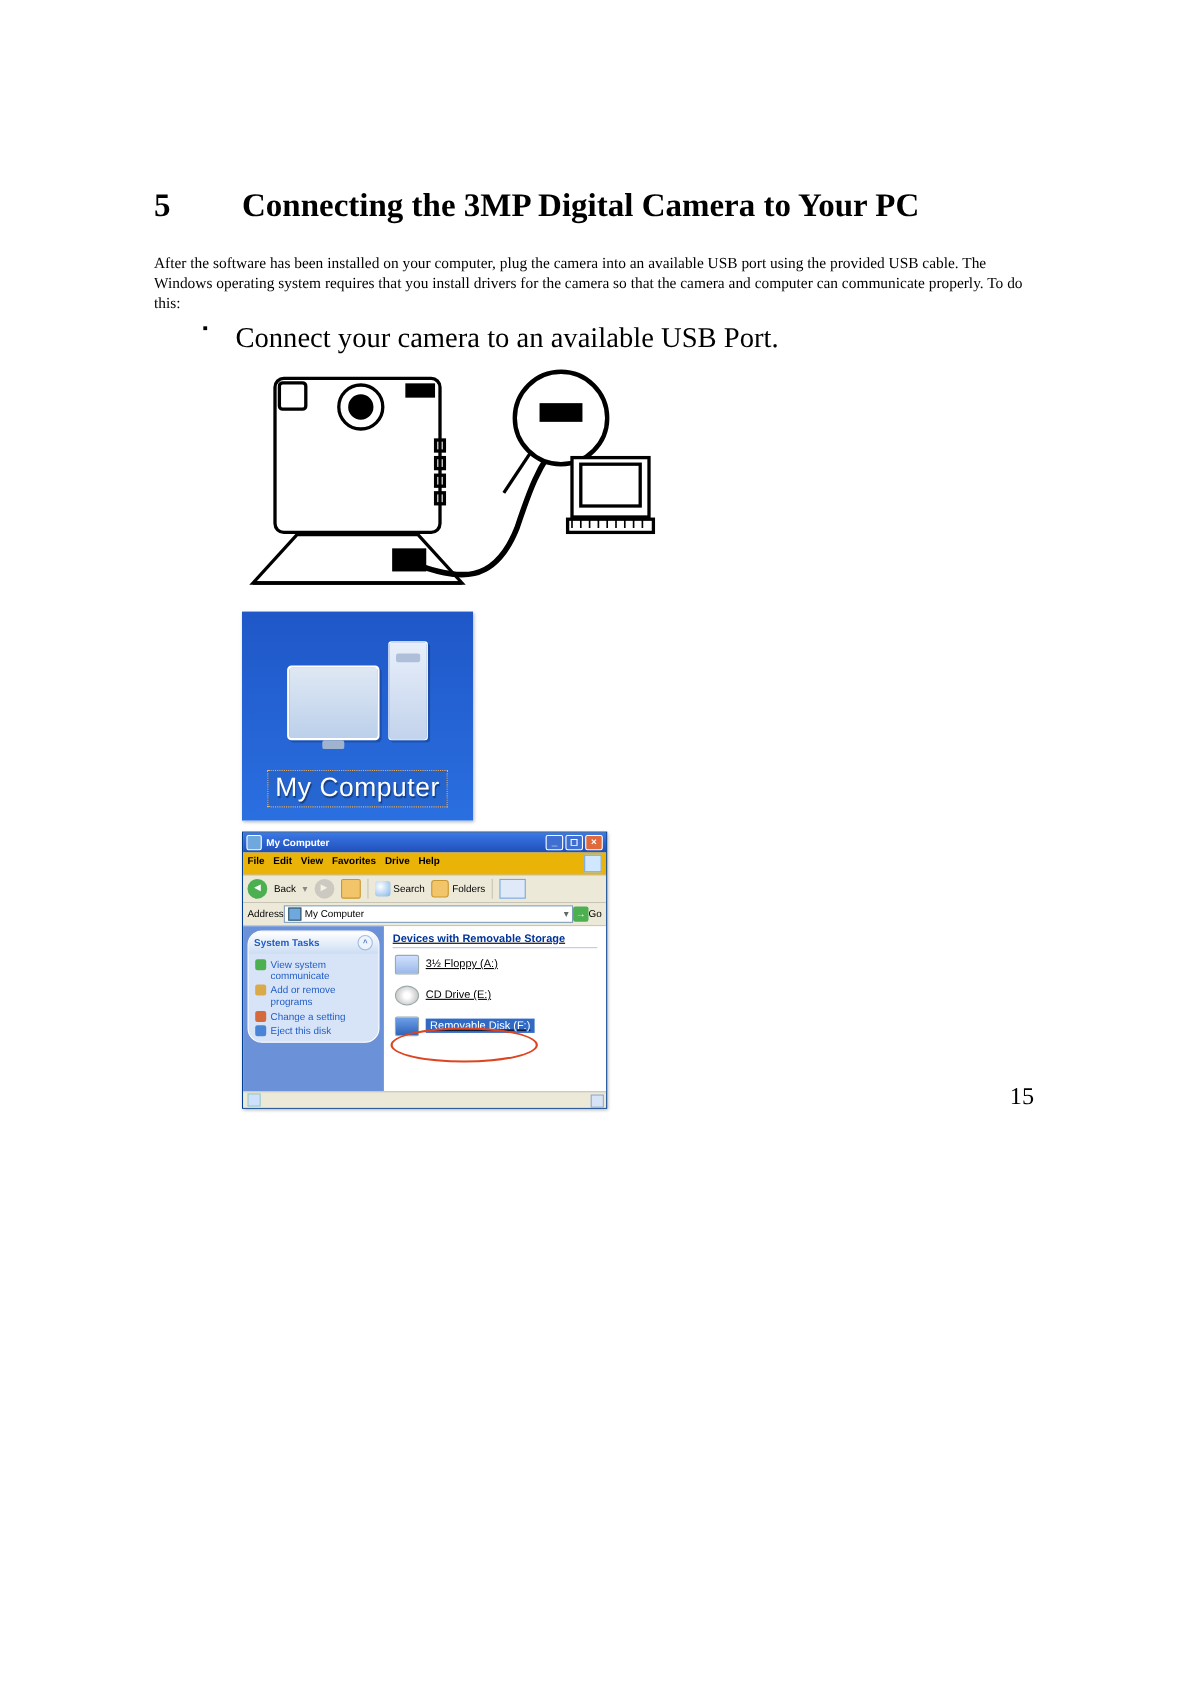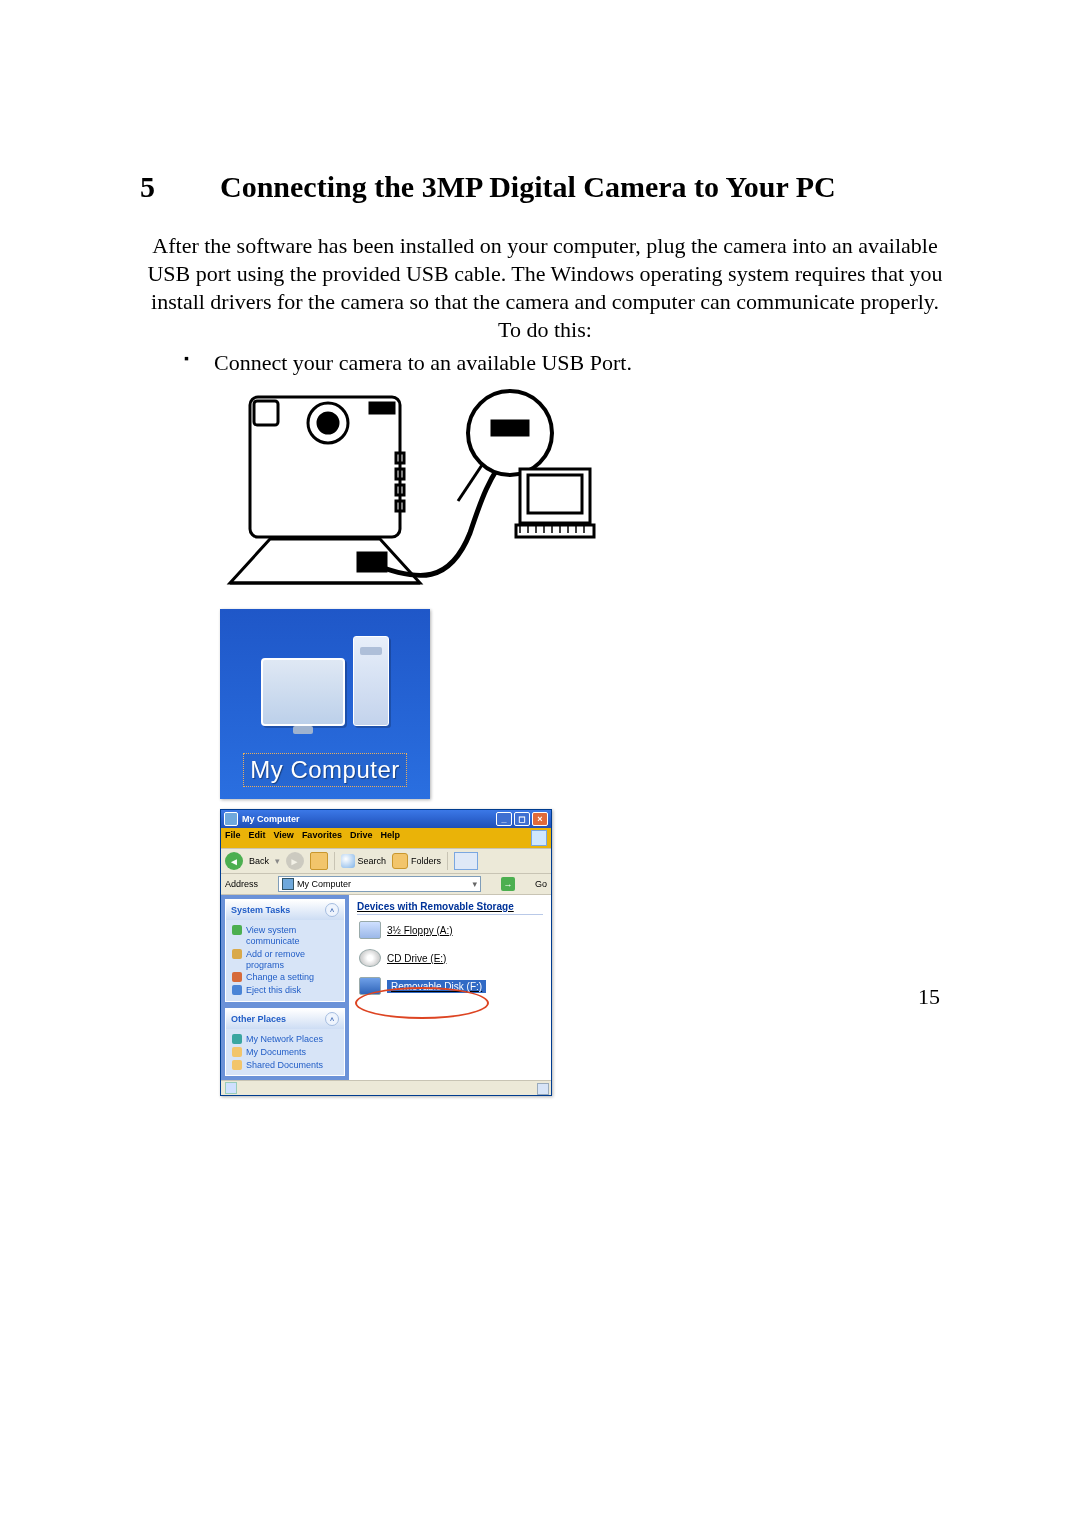--- a/index.html
+++ b/index.html
@@ -19,33 +19,32 @@
   h2.section-heading {
     font-size: 30px;
     font-weight: bold;
     margin: 0 0 28px 0;
   }
   h2.section-heading .num {
     display: inline-block;
     width: 80px;
   }
   p.intro {
-    font-size: 22px;
+    font-size: 14px;
     line-height: 1.28;
     margin: 0 0 4px 0;
-    text-align: center;
   }
   ul.steps {
     list-style: none;
     padding: 0 0 0 44px;
     margin: 0;
   }
   ul.steps > li {
     position: relative;
-    font-size: 22px;
+    font-size: 26px;
     line-height: 1.3;
     padding-left: 30px;
     margin: 0;
   }
   ul.steps > li::before {
     content: "▪";
     position: absolute;
     left: 0;
     top: 1px;
     font-size: 14px;
@@ -178,34 +177,34 @@
   .fig-explorer .toolbar .back{background:#4caf50;}
   .fig-explorer .toolbar .fwd{background:#9e9e9e;opacity:.4;}
   .fig-explorer .toolbar .up{width:16px;height:16px;background:#f2c56b;border:1px solid #c9972e;border-radius:2px;}
   .fig-explorer .toolbar .tbtn{display:flex;align-items:center;gap:3px;}
   .fig-explorer .toolbar .tbtn .ico{width:14px;height:14px;border-radius:3px;}
   .fig-explorer .toolbar .search-ico{background:radial-gradient(circle at 35% 35%, #fff,#7fb3e8);}
   .fig-explorer .toolbar .fold-ico{background:#f2c56b;border:1px solid #c9972e;}
   .fig-explorer .toolbar .views{width:22px;height:16px;border:1px solid #7aa7e0;background:#dfe9f7;}
   .fig-explorer .addressbar{
     background:#ece9d8;border-bottom:1px solid #c8c4b4;
-    padding:2px 4px;display:flex;align-items:center;gap:20px;
+    padding:2px 4px;display:flex;align-items:center;gap:0;
   }
   .fig-explorer .addressbar .field{
     flex:1;background:#fff;border:1px solid #7f9db9;padding:1px 3px;display:flex;align-items:center;gap:3px;
   }
   .fig-explorer .addressbar .field .drop{margin-left:auto;color:#666;}
   .fig-explorer .addressbar .go{width:14px;height:14px;background:#4caf50;border-radius:2px;color:#fff;display:flex;align-items:center;justify-content:center;font-size:9px;}
   .fig-explorer .body{display:flex;background:#fff;min-height:150px;}
   .fig-explorer .sidebar{
     width:128px;background:#6b92d8;padding:4px;box-sizing:border-box;
     display:flex;flex-direction:column;gap:6px;
   }
   .fig-explorer .pane{
-    background:#d7e4f7;border:1px solid #fff;border-radius:0;overflow:hidden;
+    background:#d7e4f7;border:1px solid #fff;border-radius:13px;overflow:hidden;
   }
   .fig-explorer .pane .pane-head{
     background:linear-gradient(#fff,#cdddf4);
     color:#215dc6;font-weight:bold;padding:3px 5px;
     display:flex;align-items:center;
   }
   .fig-explorer .pane .pane-head .chev{
     margin-left:auto;width:12px;height:12px;border:1px solid #a5bde0;border-radius:50%;
     background:#eef4fd;display:flex;align-items:center;justify-content:center;font-size:7px;color:#4a72b8;
   }
@@ -371,31 +370,20 @@
           <div class="pane">
             <div class="pane-head">
               <span>System Tasks</span>
               <span class="chev">˄</span>
             </div>
             <ul>
               <li><span class="li-ico ico-green"></span><span>View system communicate</span></li>
               <li><span class="li-ico ico-box"></span><span>Add or remove programs</span></li>
               <li><span class="li-ico ico-red"></span><span>Change a setting</span></li>
               <li><span class="li-ico ico-blue"></span><span>Eject this disk</span></li>
-            </ul>
-          </div>
-          <div class="pane">
-            <div class="pane-head">
-              <span>Other Places</span>
-              <span class="chev">˄</span>
-            </div>
-            <ul>
-              <li><span class="li-ico ico-teal"></span><span>My Network Places</span></li>
-              <li><span class="li-ico ico-fold"></span><span>My Documents</span></li>
-              <li><span class="li-ico ico-fold"></span><span>Shared Documents</span></li>
             </ul>
           </div>
         </div>
         <div class="content">
           <div class="group-head">Devices with Removable Storage</div>
           <div class="drive floppy">
             <span class="d-ico"></span>
             <span>3½ Floppy (A:)</span>
           </div>
           <div class="drive cd">

